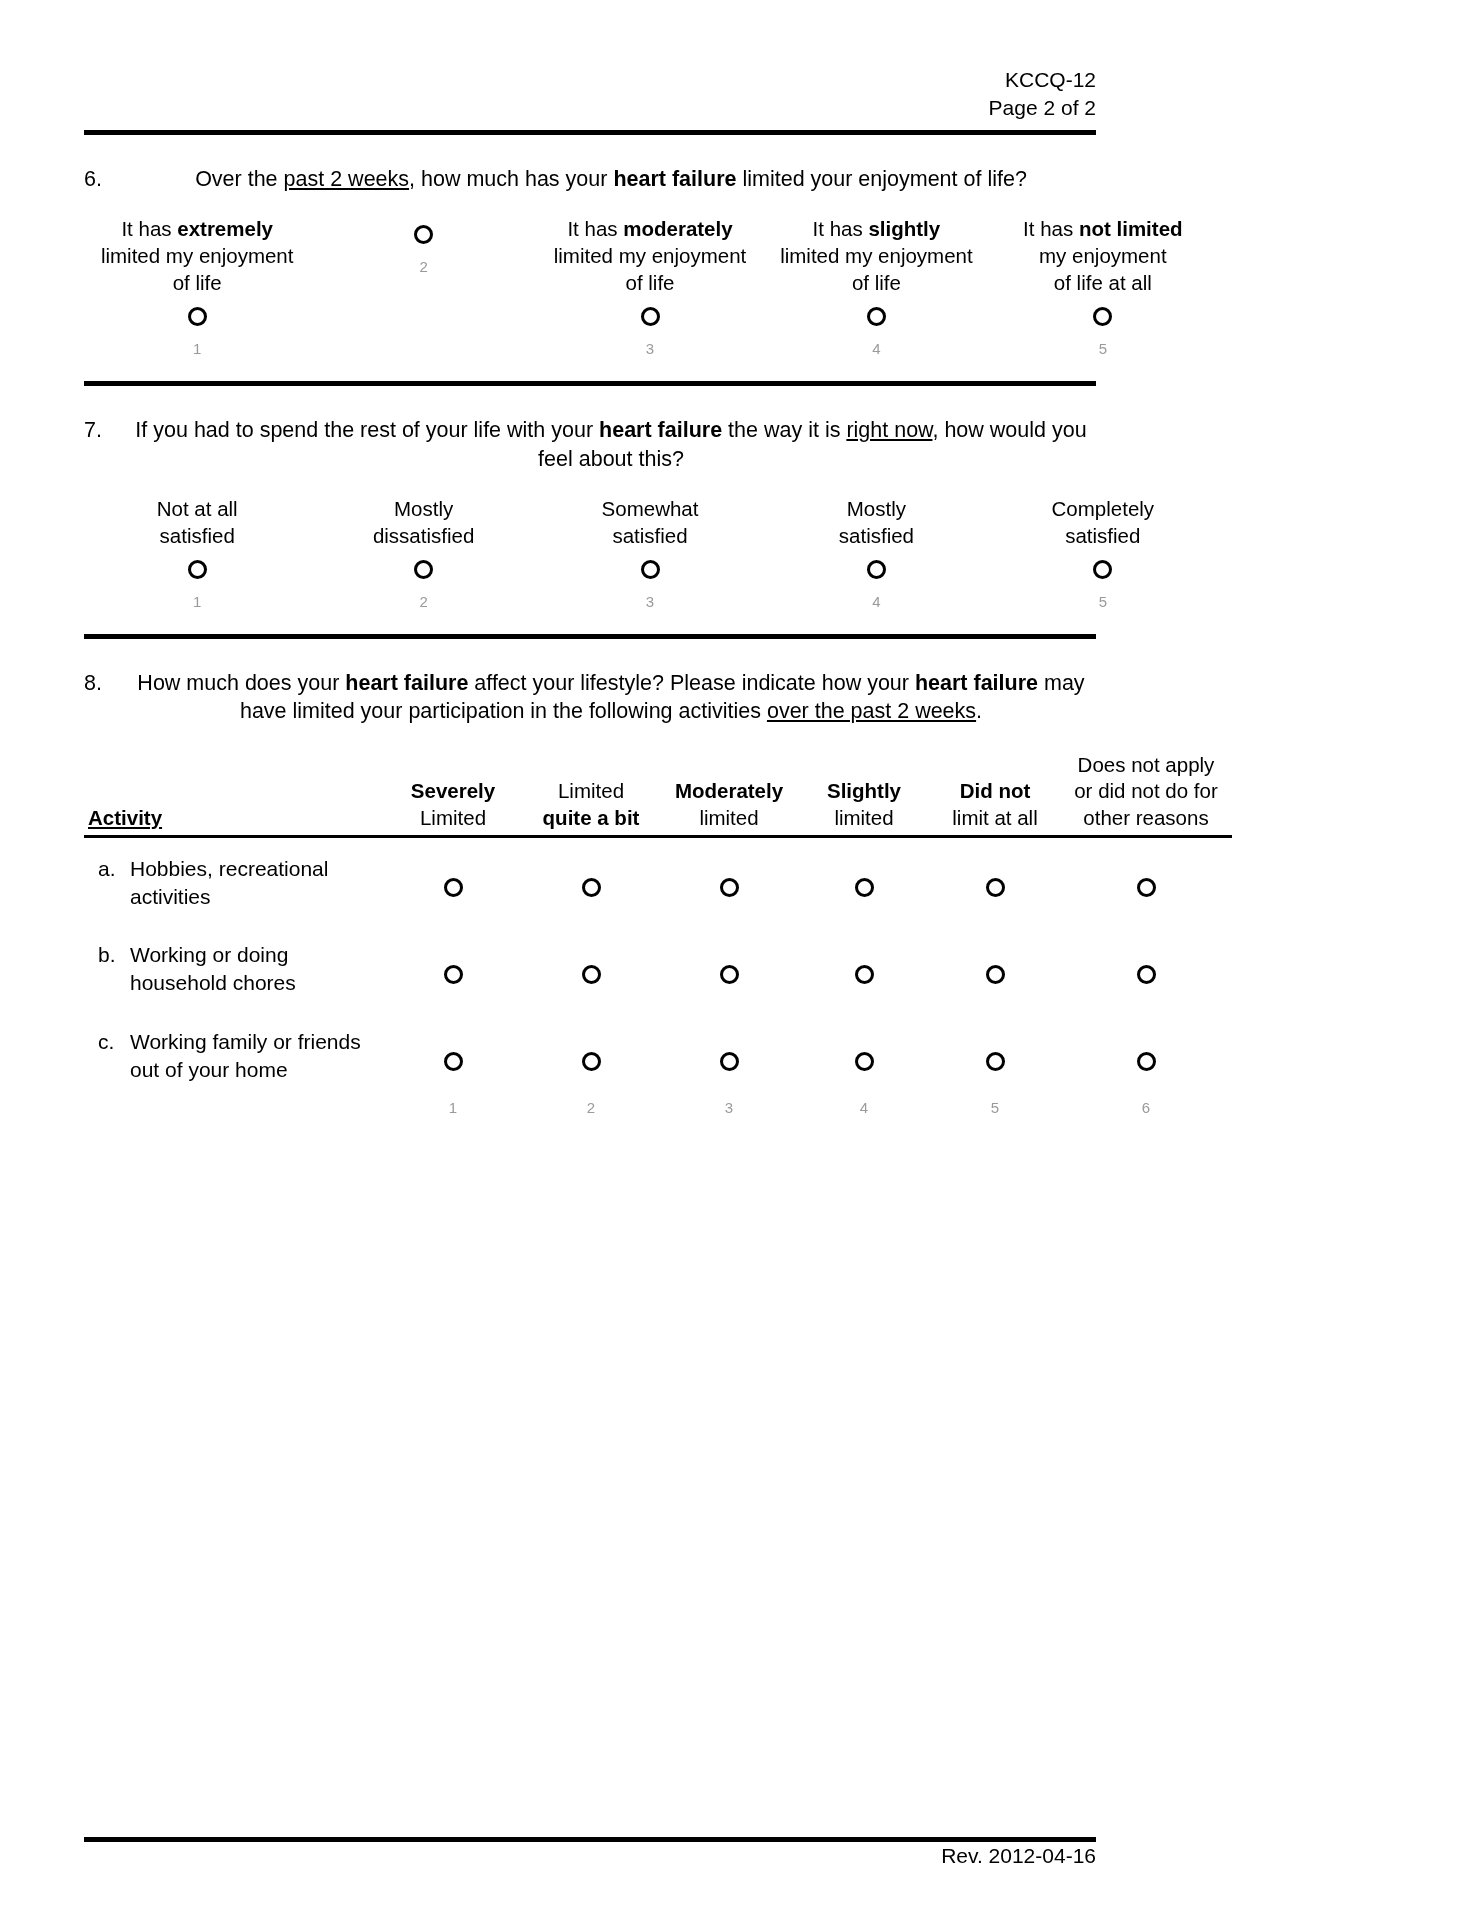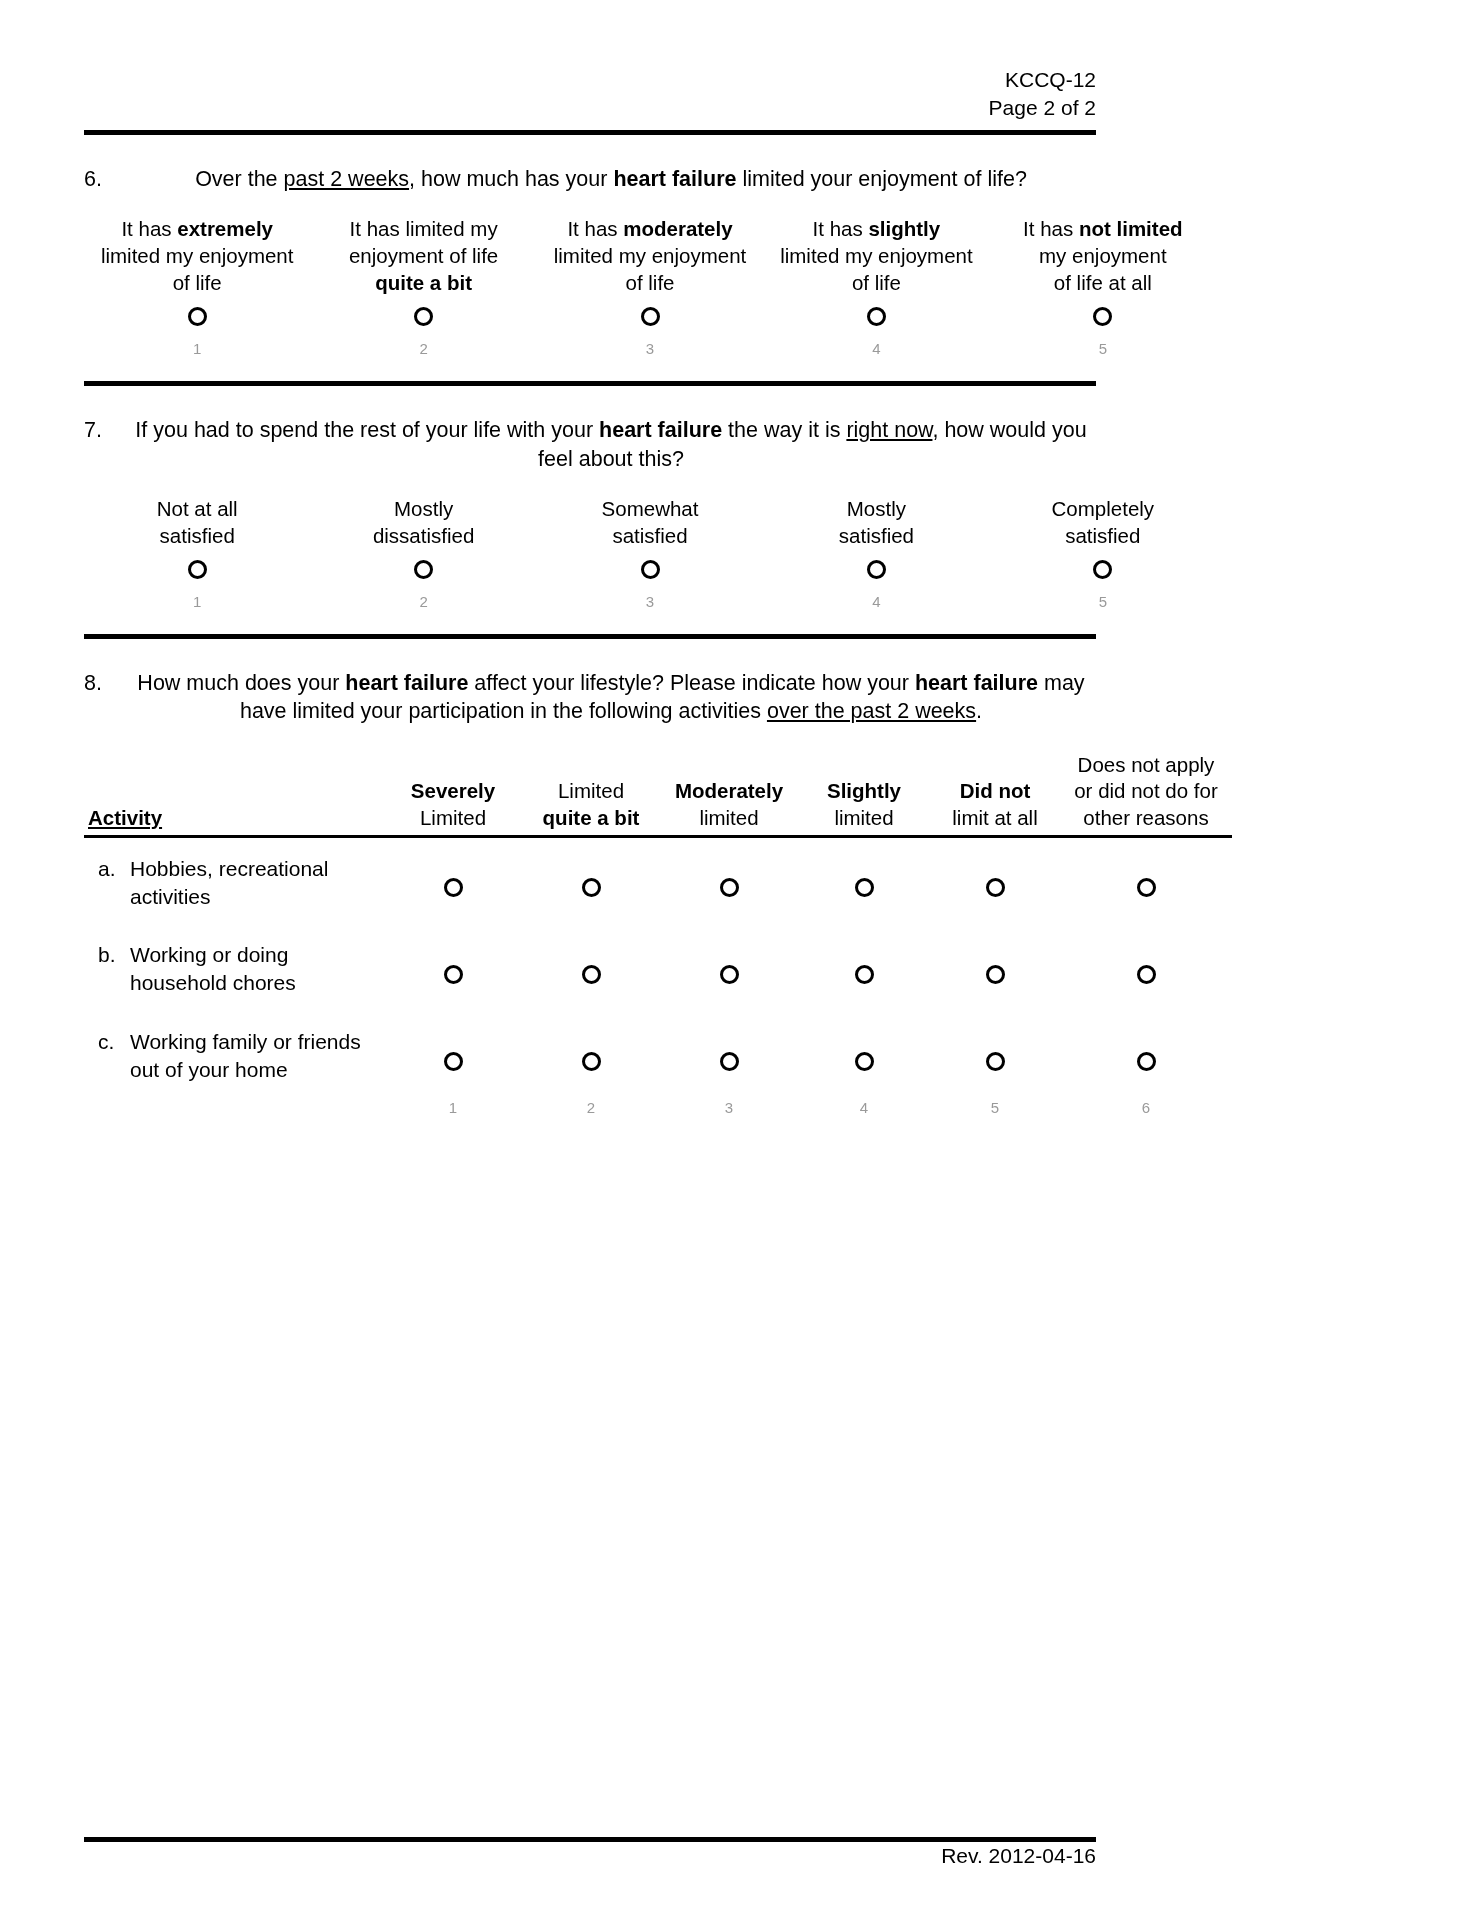--- a/index.html
+++ b/index.html
@@ -184,25 +184,20 @@
       <div class="opt">
         <div class="opt-label">
           <div><span>It has </span><span class="b">extremely</span></div>
           <div>limited my enjoyment</div>
           <div>of life</div>
         </div>
         <span class="radio"></span>
         <div class="opt-num">1</div>
       </div>
       <div class="opt">
-        <div class="opt-label">
-          <div>It has limited my</div>
-          <div>enjoyment of life</div>
-          <div class="b">quite a bit</div>
-        </div>
         <span class="radio"></span>
         <div class="opt-num">2</div>
       </div>
       <div class="opt">
         <div class="opt-label">
           <div><span>It has </span><span class="b">moderately</span></div>
           <div>limited my enjoyment</div>
           <div>of life</div>
         </div>
         <span class="radio"></span>

